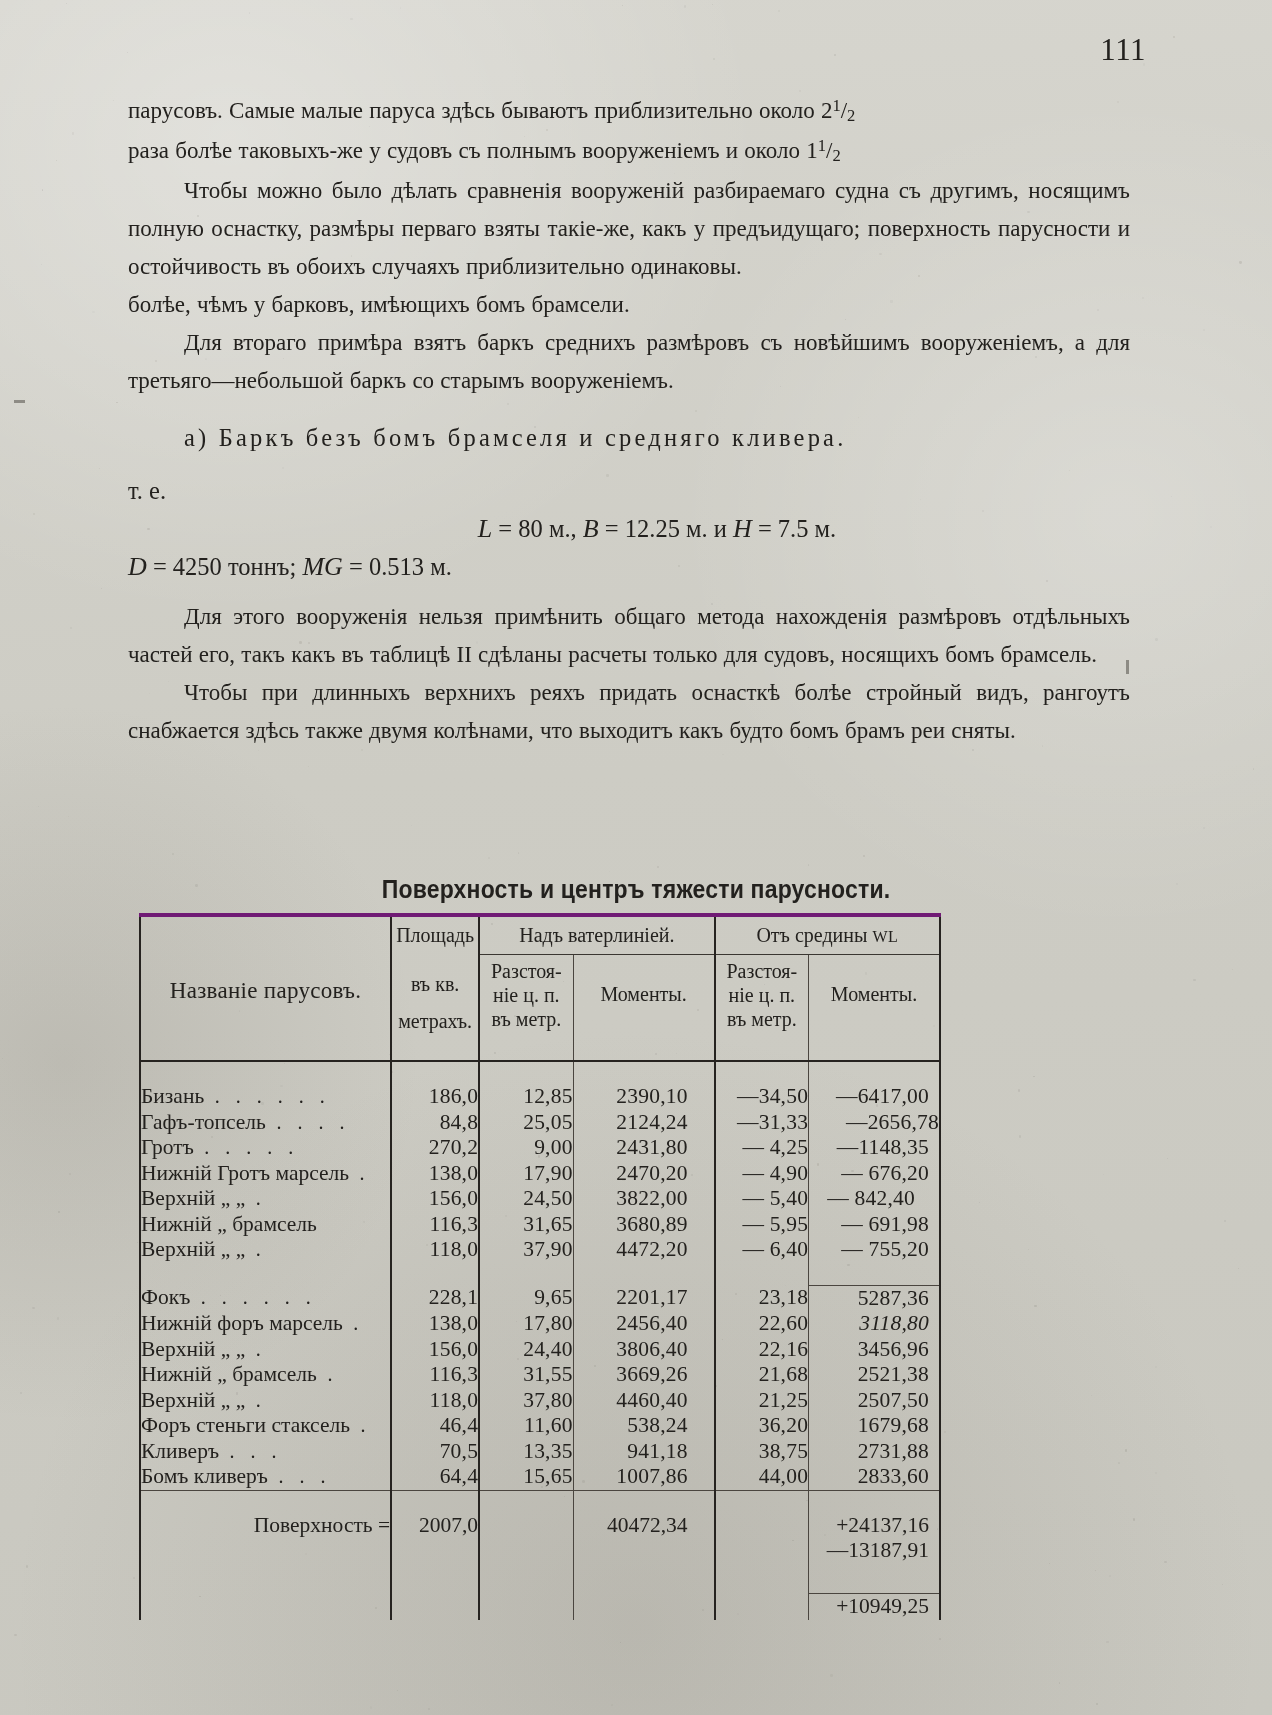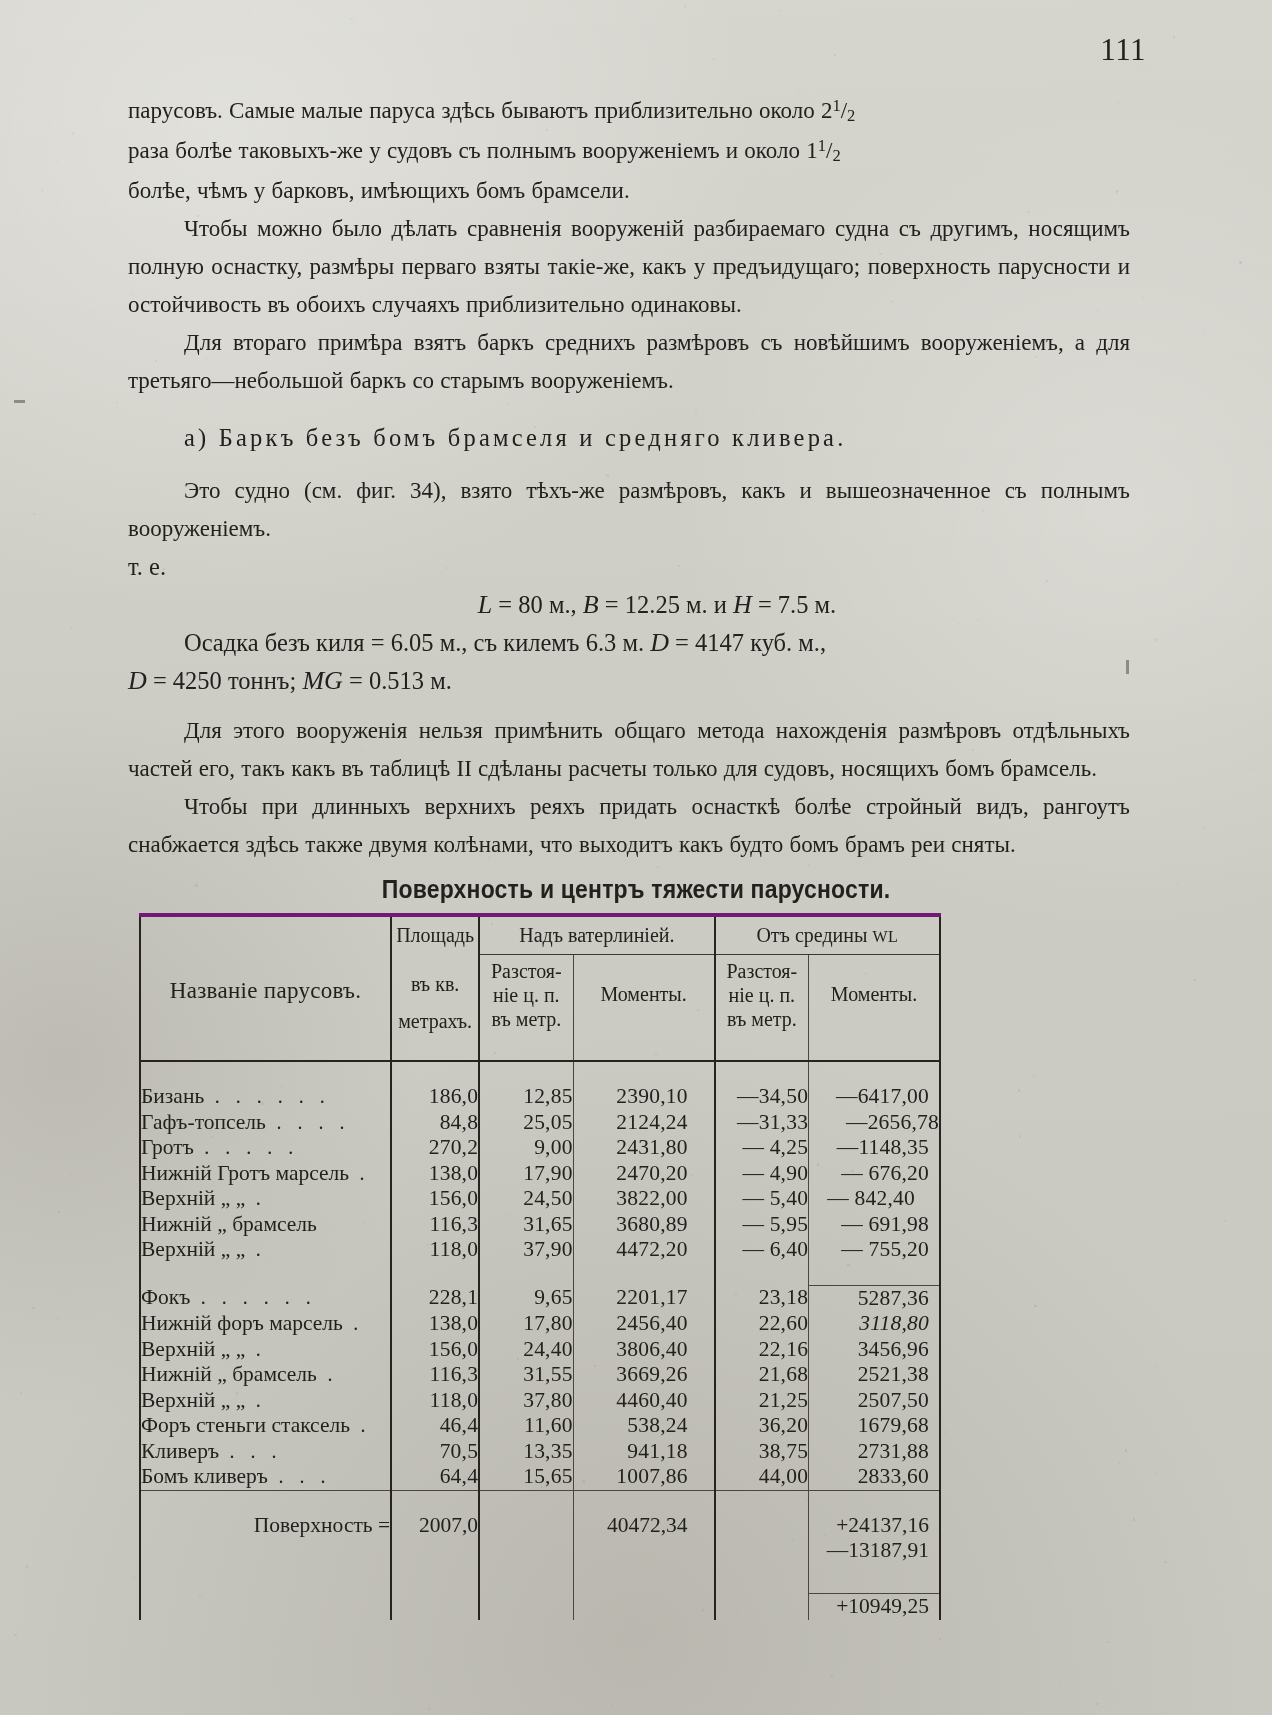--- a/index.html
+++ b/index.html
@@ -331,35 +331,33 @@
 <div class="page">
 
   <div class="folio">111</div>
 
   <div class="body-text">
 
     <p class="para"><span>парусовъ. Самые малые паруса здѣсь бываютъ приблизительно около 2</span><span class="fracwrap"><span class="frac">1</span>/<span class="frac-d">2</span></span></p>
 
     <p class="para"><span>раза болѣе таковыхъ-же у судовъ съ полнымъ вооруженіемъ и около 1</span><span class="fracwrap"><span class="frac">1</span>/<span class="frac-d">2</span></span></p>
 
+    <p class="para ind">Чтобы можно было дѣлать сравненія вооруженій разбираемаго судна съ другимъ, носящимъ полную оснастку, размѣры перваго взяты такіе-же, какъ у предъидущаго; поверхность парусности и остойчивость въ обоихъ случаяхъ приблизительно одинаковы.</p>
+
     <p class="para">болѣе, чѣмъ у барковъ, имѣющихъ бомъ брамсели.</p>
 
-    <p class="para ind">Чтобы можно было дѣлать сравненія вооруженій разбираемаго судна съ другимъ, носящимъ полную оснастку, размѣры перваго взяты такіе-же, какъ у предъидущаго; поверхность парусности и остойчивость въ обоихъ случаяхъ приблизительно одинаковы.</p>
-
     <p class="para ind">Для втораго примѣра взятъ баркъ среднихъ размѣровъ съ новѣйшимъ вооруженіемъ, а для третьяго—небольшой баркъ со старымъ вооруженіемъ.</p>
 
     <p class="subhead">а) Баркъ безъ бомъ брамселя и средняго кливера.</p>
 
-    <p class="para ind">Это судно (см. фиг. 34), взято тѣхъ-же размѣровъ, какъ и вышеозначенное съ полнымъ вооруженіемъ.</p>
 
     <p class="eqline">т. е.</p>
 
     <p class="eqline eq-center"><i class="var">L</i><span> = 80 м., </span><i class="var">B</i><span> = 12.25 м. и </span><i class="var">H</i><span> = 7.5 м.</span></p>
 
-    <p class="eqline" style="text-indent:56px;"><span>Осадка безъ киля = 6.05 м., съ килемъ 6.3 м. </span><i class="var">D</i><span> = 4147 куб. м.,</span></p>
 
     <p class="eqline"><i class="var">D</i><span> = 4250 тоннъ; </span><i class="var">MG</i><span> = 0.513 м.</span></p>
 
     <p class="para ind" style="margin-top:12px;">Для этого вооруженія нельзя примѣнить общаго метода нахожденія размѣровъ отдѣльныхъ частей его, такъ какъ въ таблицѣ II сдѣланы расчеты только для судовъ, носящихъ бомъ брамсель.</p>
 
     <p class="para ind">Чтобы при длинныхъ верхнихъ реяхъ придать оснасткѣ болѣе стройный видъ, рангоутъ снабжается здѣсь также двумя колѣнами, что выходитъ какъ будто бомъ брамъ реи сняты.</p>
 
   </div>
 
   <div class="tbl-caption">Поверхность и центръ тяжести парусности.</div>

